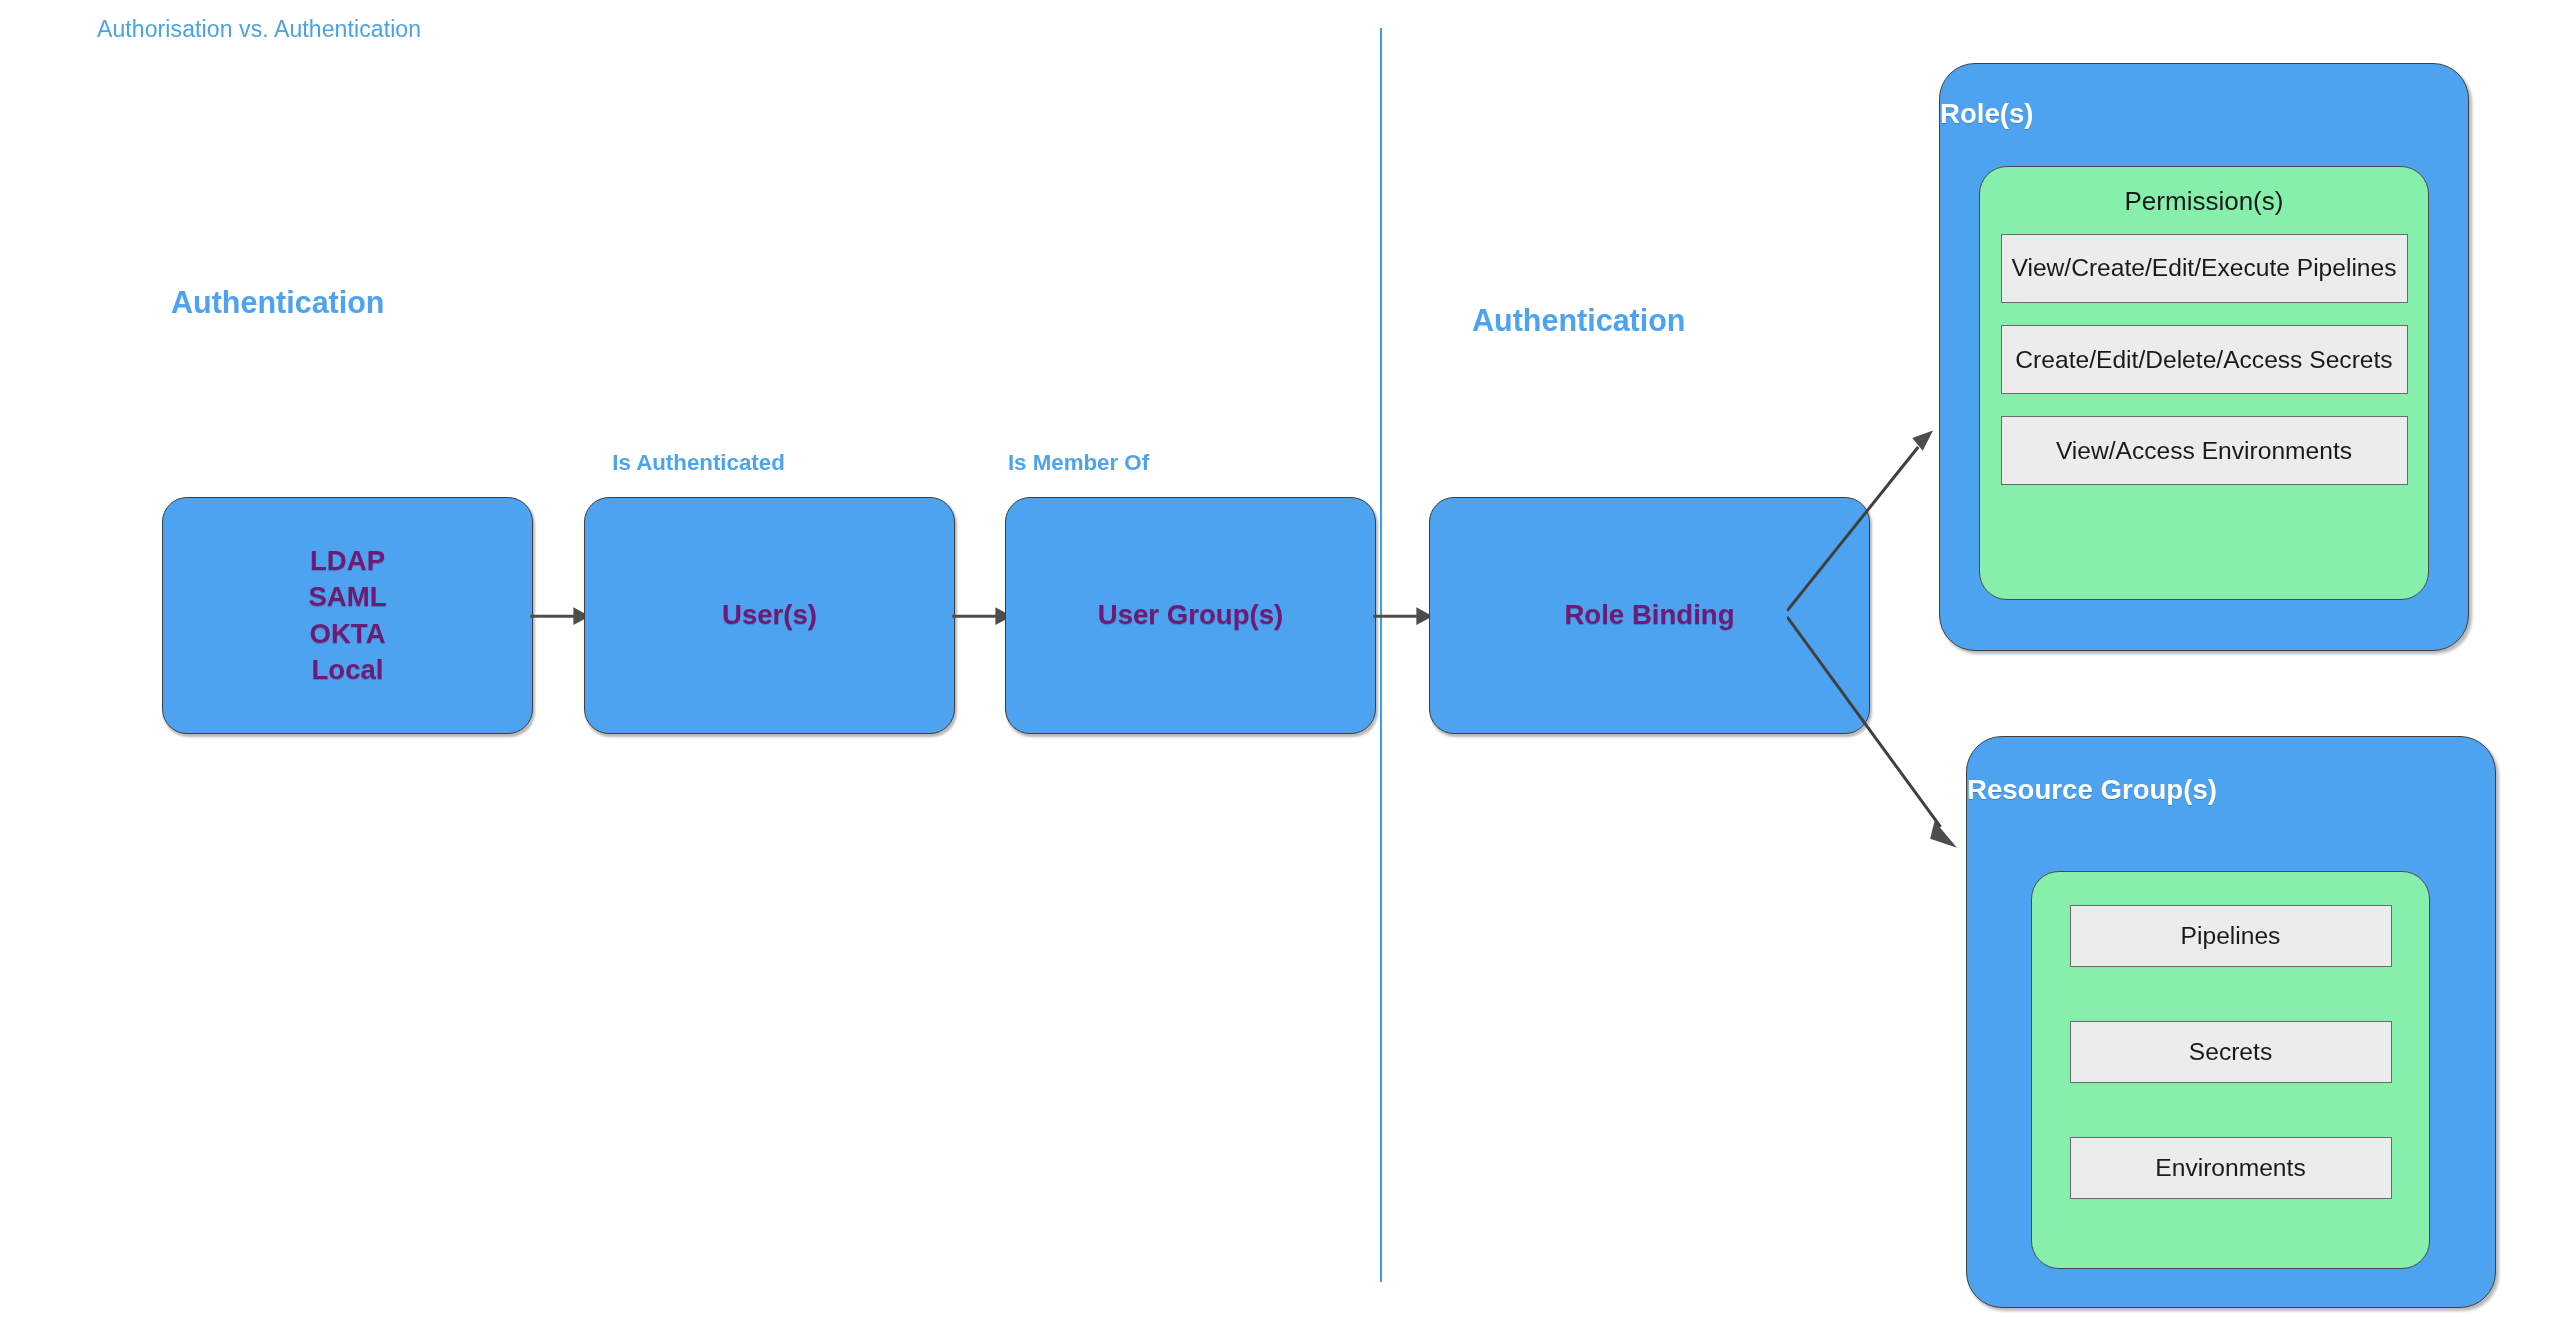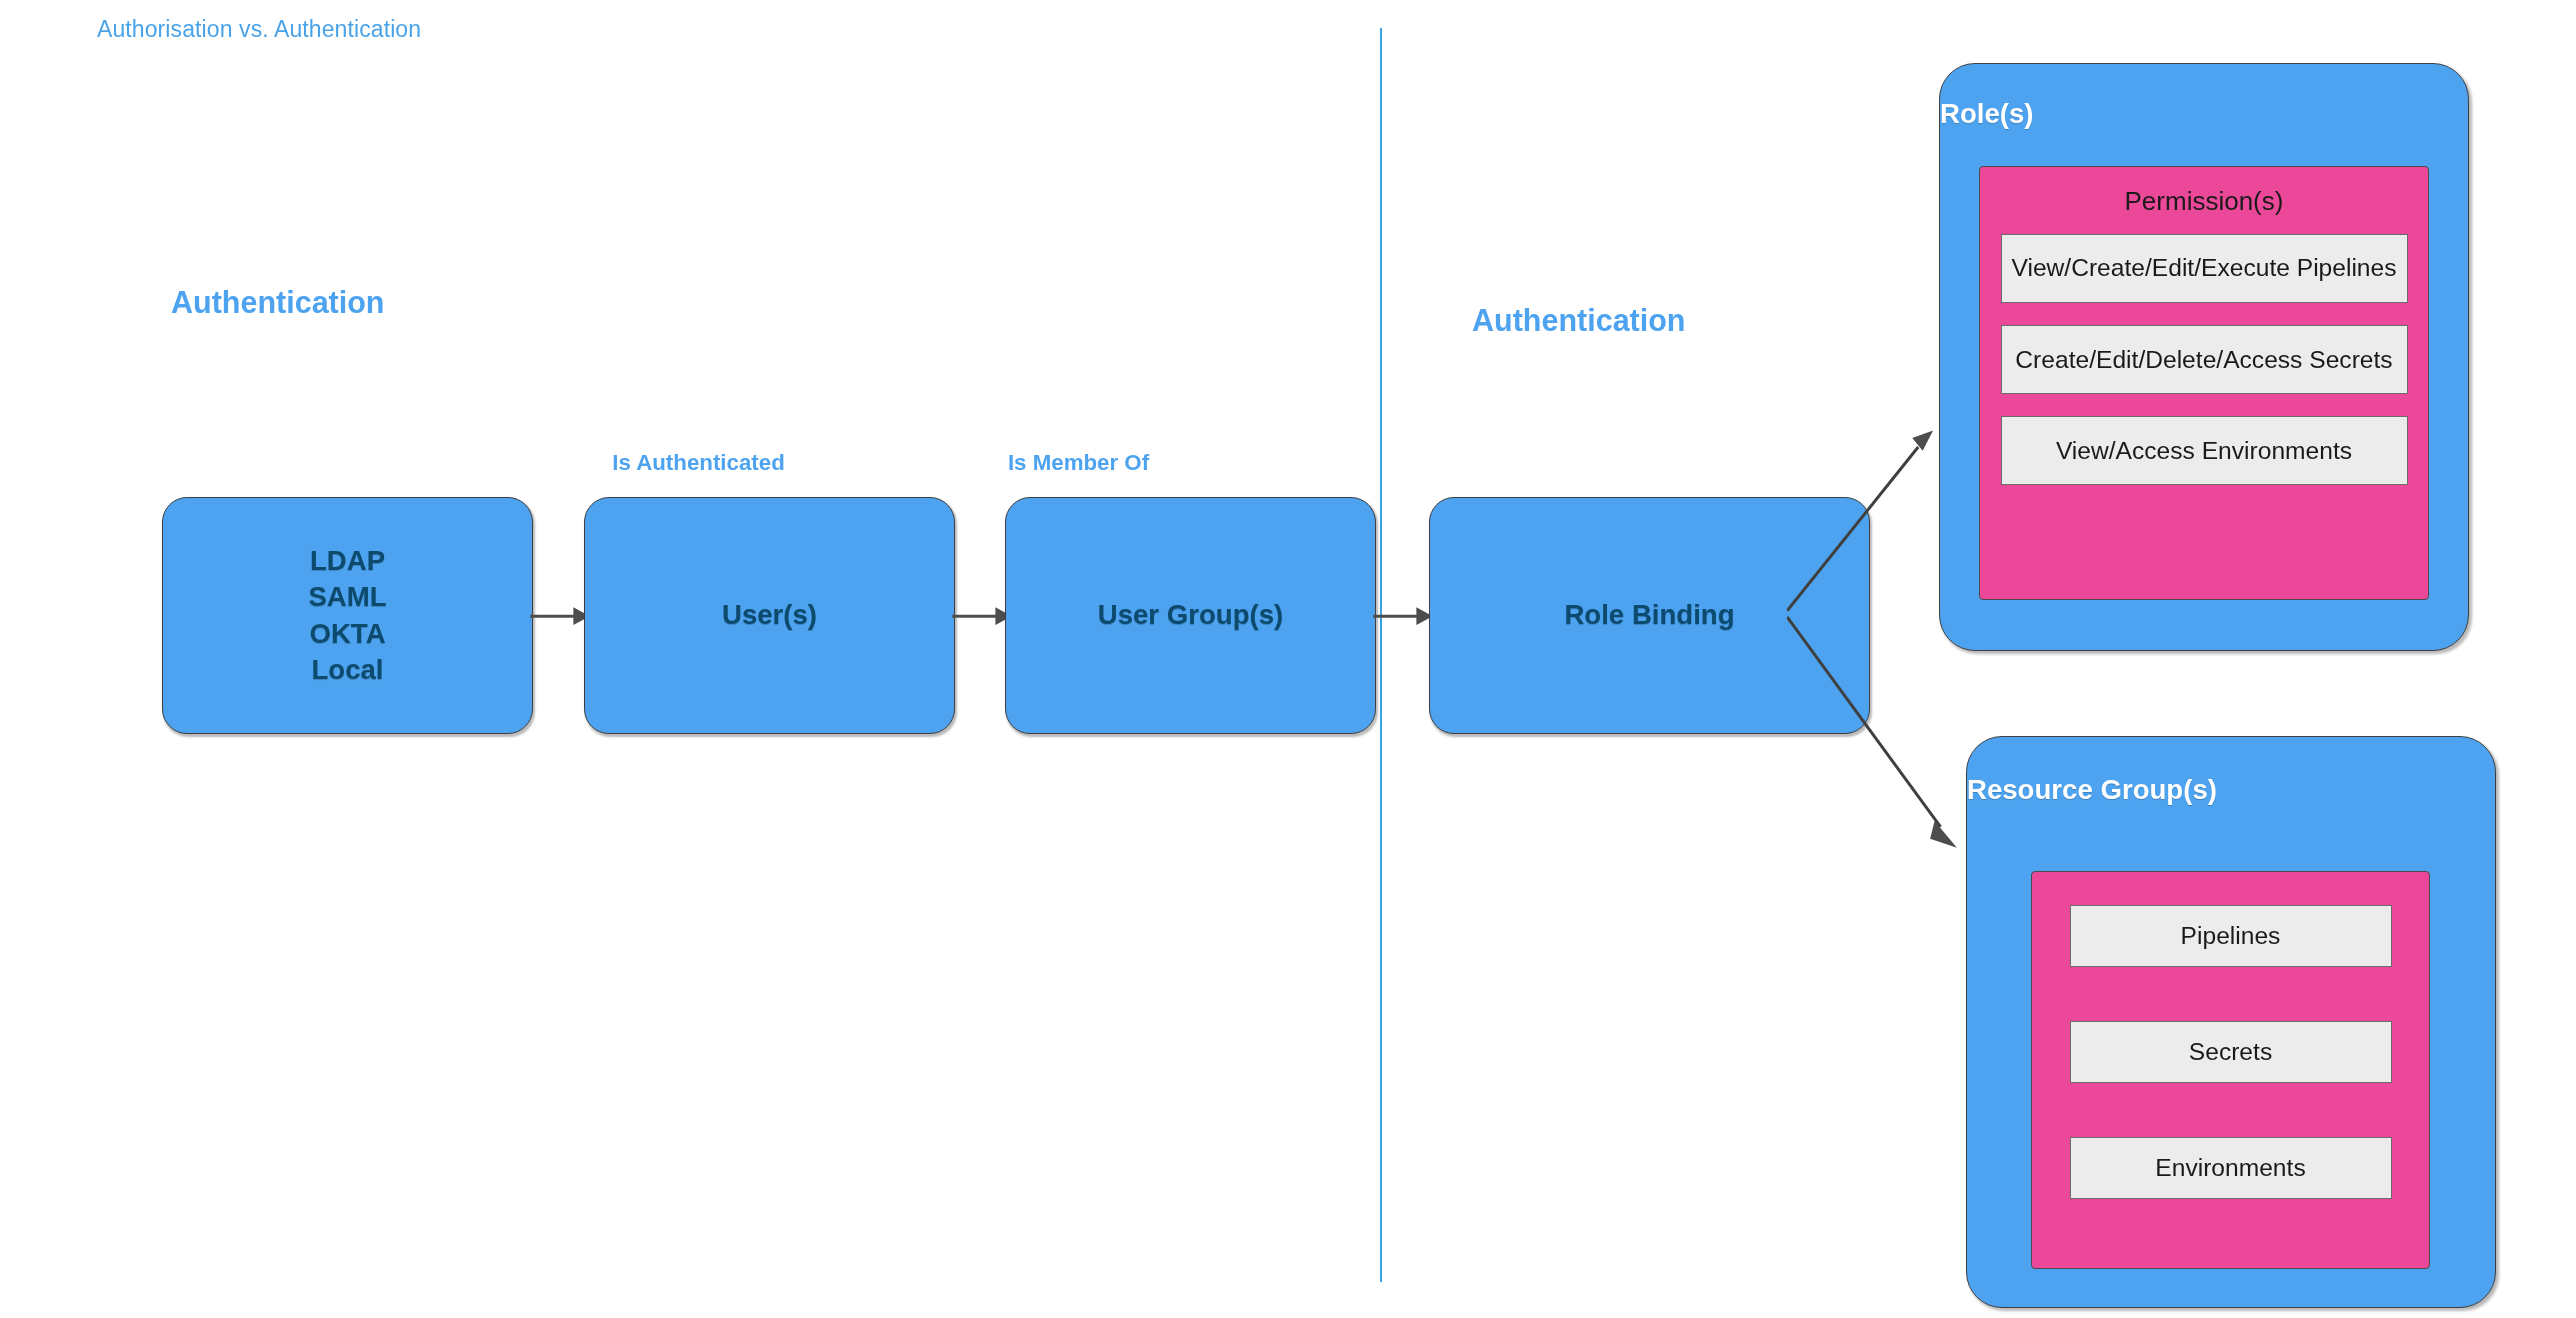--- a/index.html
+++ b/index.html
@@ -63,21 +63,21 @@
   
   .flow-box {
     background: #4da3ef;
     border: 1.5px solid #3f3f3f;
     border-radius: 25px;
     box-shadow: 1.5px 2.2px 2.2px rgba(0,0,0,0.28);
     box-sizing: border-box;
     display: flex;
     align-items: center;
     justify-content: center;
-    color: #0c4a6e;
+    color: #701a75;
     font-weight: bold;
     font-size: 27.6px;
     text-align: center;
     line-height: 1.32;
     text-shadow: 0 0.7px 0.7px rgba(0,0,0,0.20);
   }
   #box-idp        { left: 162px;  top: 497px; width: 371px; height: 237px; }
   #box-users      { left: 584px;  top: 497px; width: 371px; height: 237px; }
   #box-usergroups { left: 1005px; top: 497px; width: 371px; height: 237px; }
   #box-rolebinding{ left: 1429px; top: 497px; width: 441px; height: 237px; }
@@ -112,23 +112,23 @@
     color: #ffffff;
     font-weight: bold;
     font-size: 27.6px;
     text-shadow: 0 0.7px 0.7px rgba(0,0,0,0.20);
     white-space: nowrap;
   }
   #panel-roles .panel-title     { margin-top: 34px; }
   #panel-resources .panel-title { margin-top: 37px; }
 
   .inner-panel {
-    background: #ec4899;
+    background: #86efac;
     border: 1.5px solid #4a4a4a;
-    border-radius: 4px;
+    border-radius: 28px;
     box-sizing: border-box;
   }
   #inner-roles {
     position: absolute;
     left: 39px; top: 102px; width: 450px; height: 434px;
   }
   #inner-resources {
     position: absolute;
     left: 64px; top: 134px; width: 399px; height: 398px;
   }

